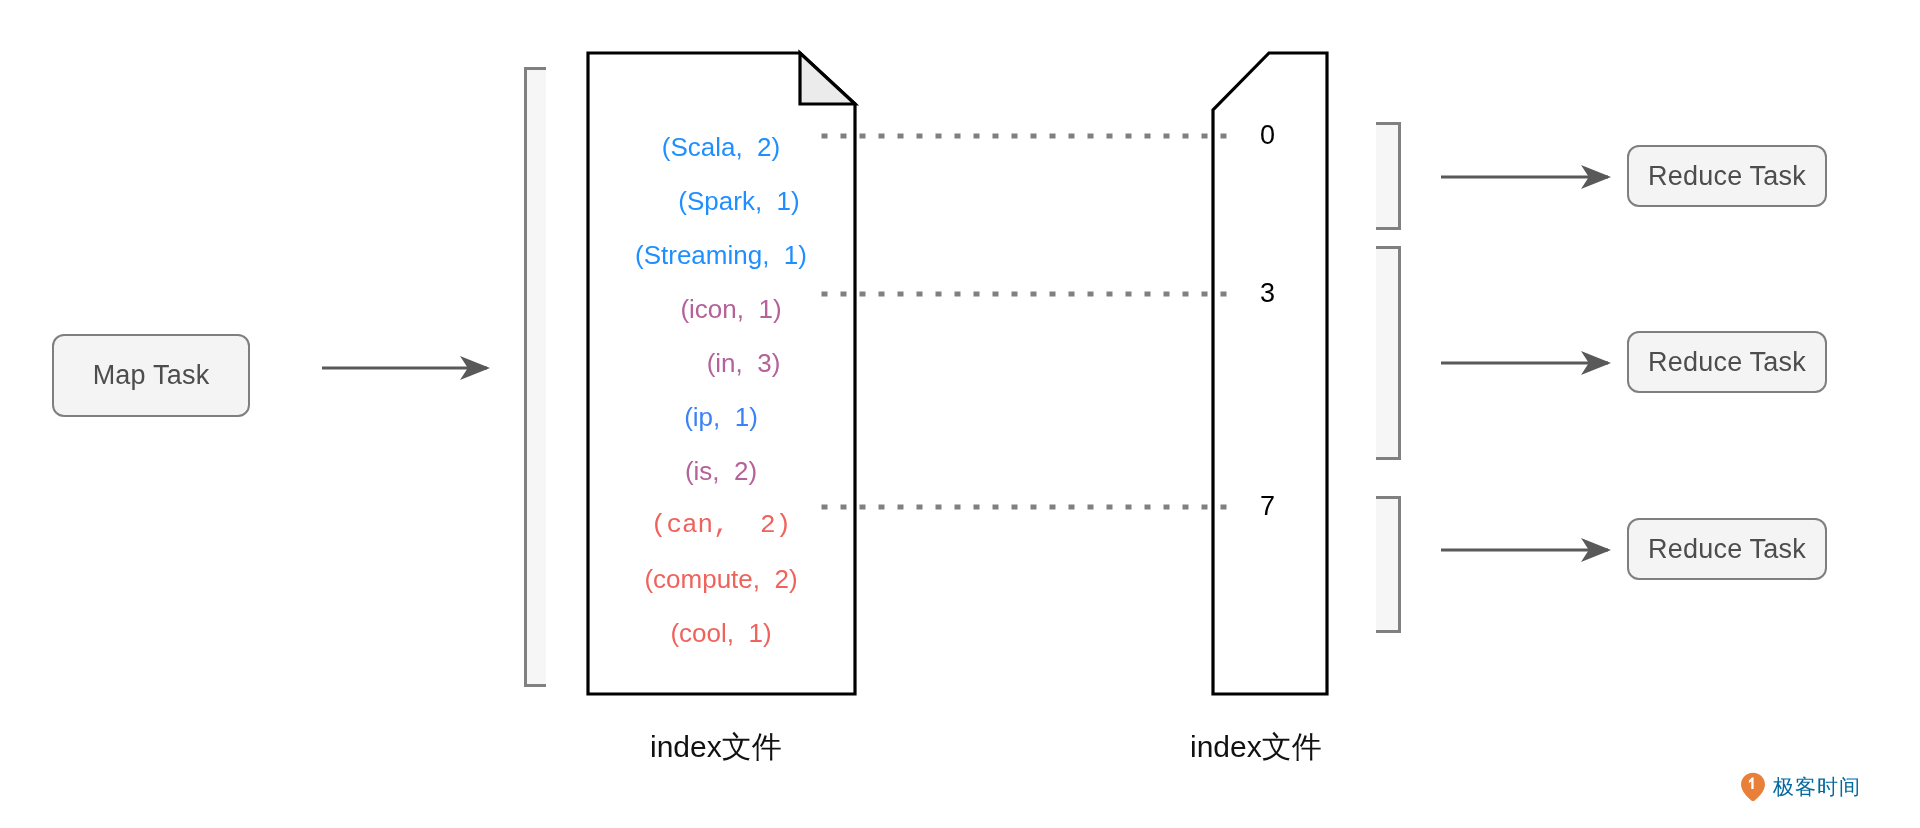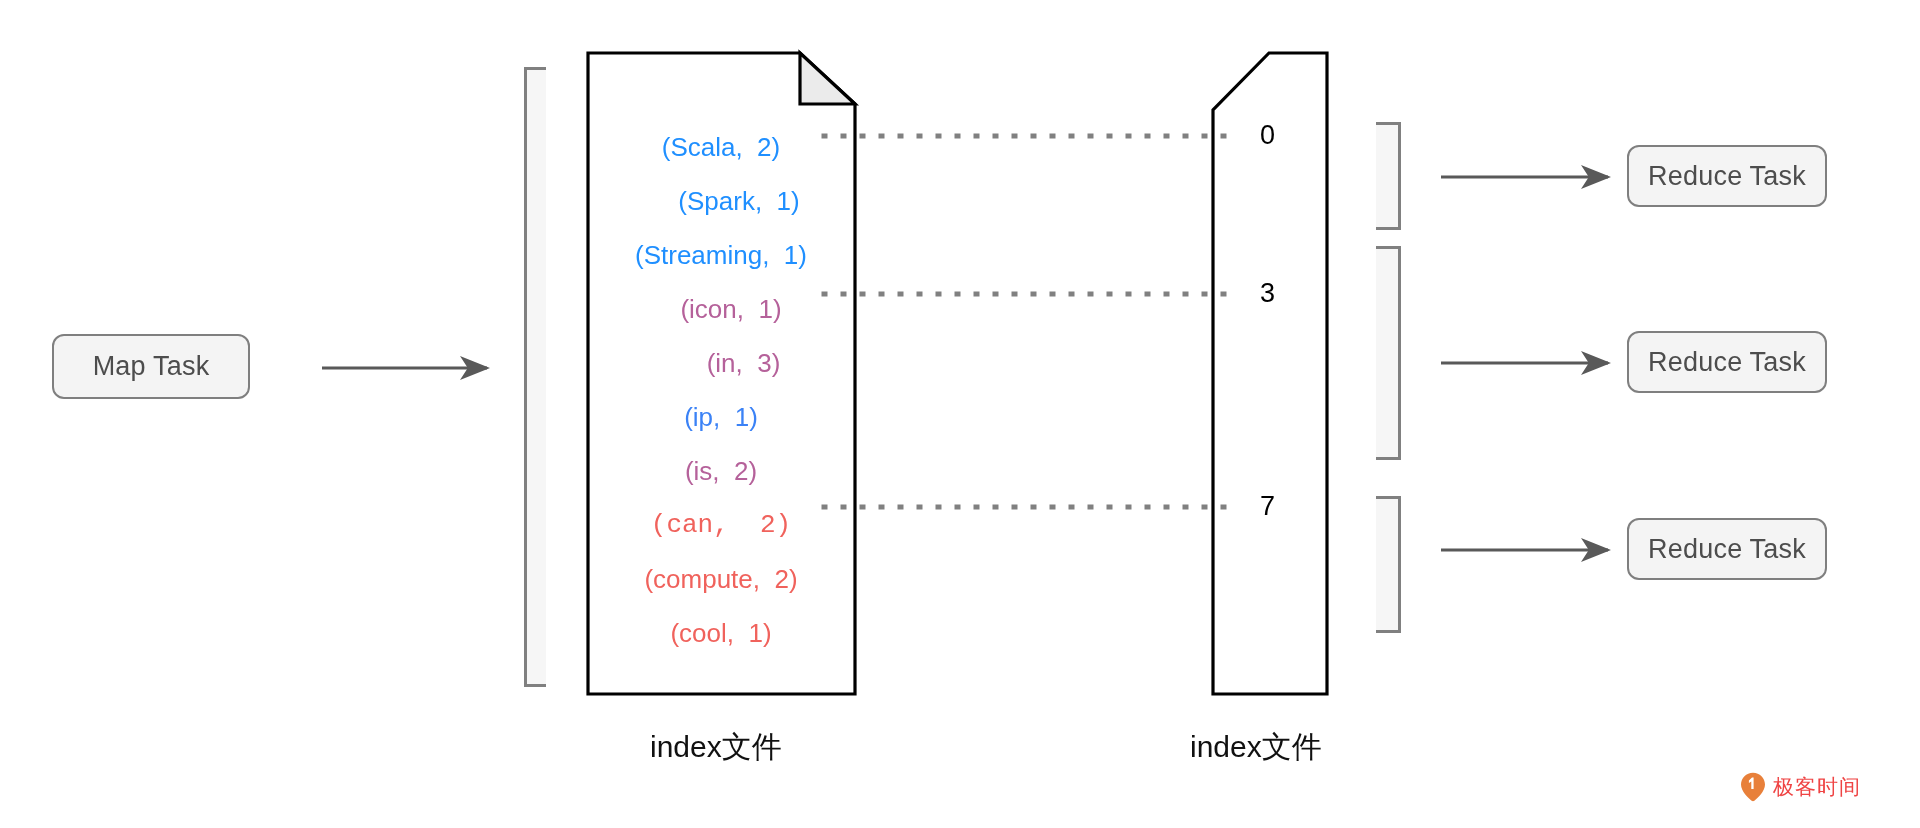--- a/index.html
+++ b/index.html
@@ -34,21 +34,21 @@
     border: 2px solid #7f7f7f;
     border-radius: 12px;
     display: flex;
     align-items: center;
     justify-content: center;
     color: #4d4d4d;
     font-size: 27px;
     letter-spacing: 0.2px;
     font-family: "Liberation Sans", "DejaVu Sans", sans-serif;
   }
-  #map-task   { left: 52px;  top: 334px; width: 198px; height: 65px; }
+  #map-task   { left: 52px;  top: 334px; width: 198px; height: 83px; }
   #reduce-1   { left: 1627px; top: 145px; width: 200px; height: 62px; }
   #reduce-2   { left: 1627px; top: 331px; width: 200px; height: 62px; }
   #reduce-3   { left: 1627px; top: 518px; width: 200px; height: 62px; }
 
   
   .bracket {
     position: absolute;
     box-sizing: border-box;
     background: #f6f6f6;
   }
@@ -121,21 +121,21 @@
   #watermark {
     position: absolute;
     left: 1740px;
     top: 772px;
     display: flex;
     align-items: center;
     gap: 7px;
   }
   #watermark-text {
     font-size: 21px;
-    color: #ef4444;
+    color: #0369a1;
     letter-spacing: 1px;
     font-family: Liberation Sans, sans-serif;
     white-space: nowrap;
   }
 </style>
 </head>
 <body>
 
 <div id="canvas">
 

